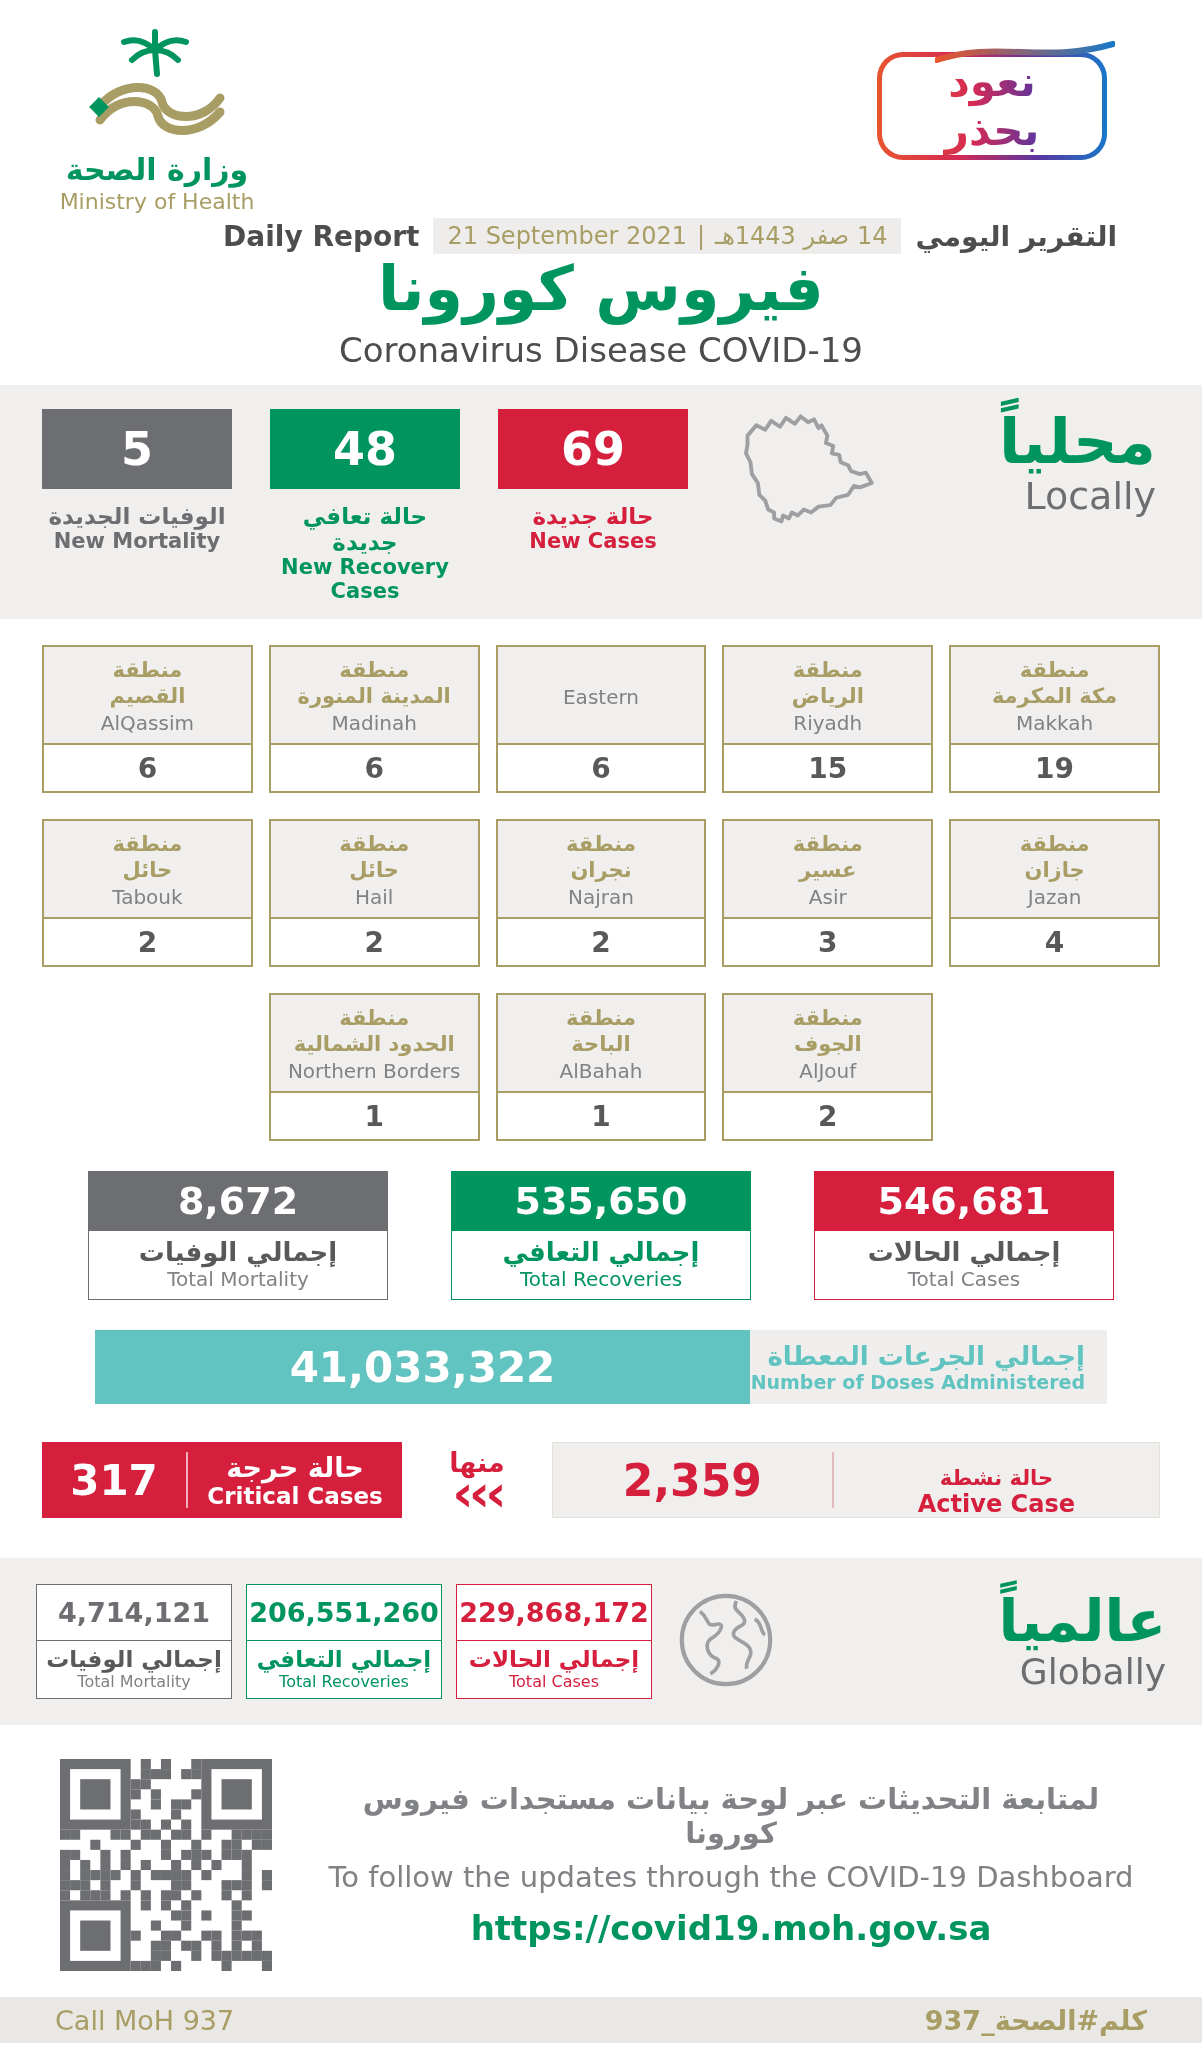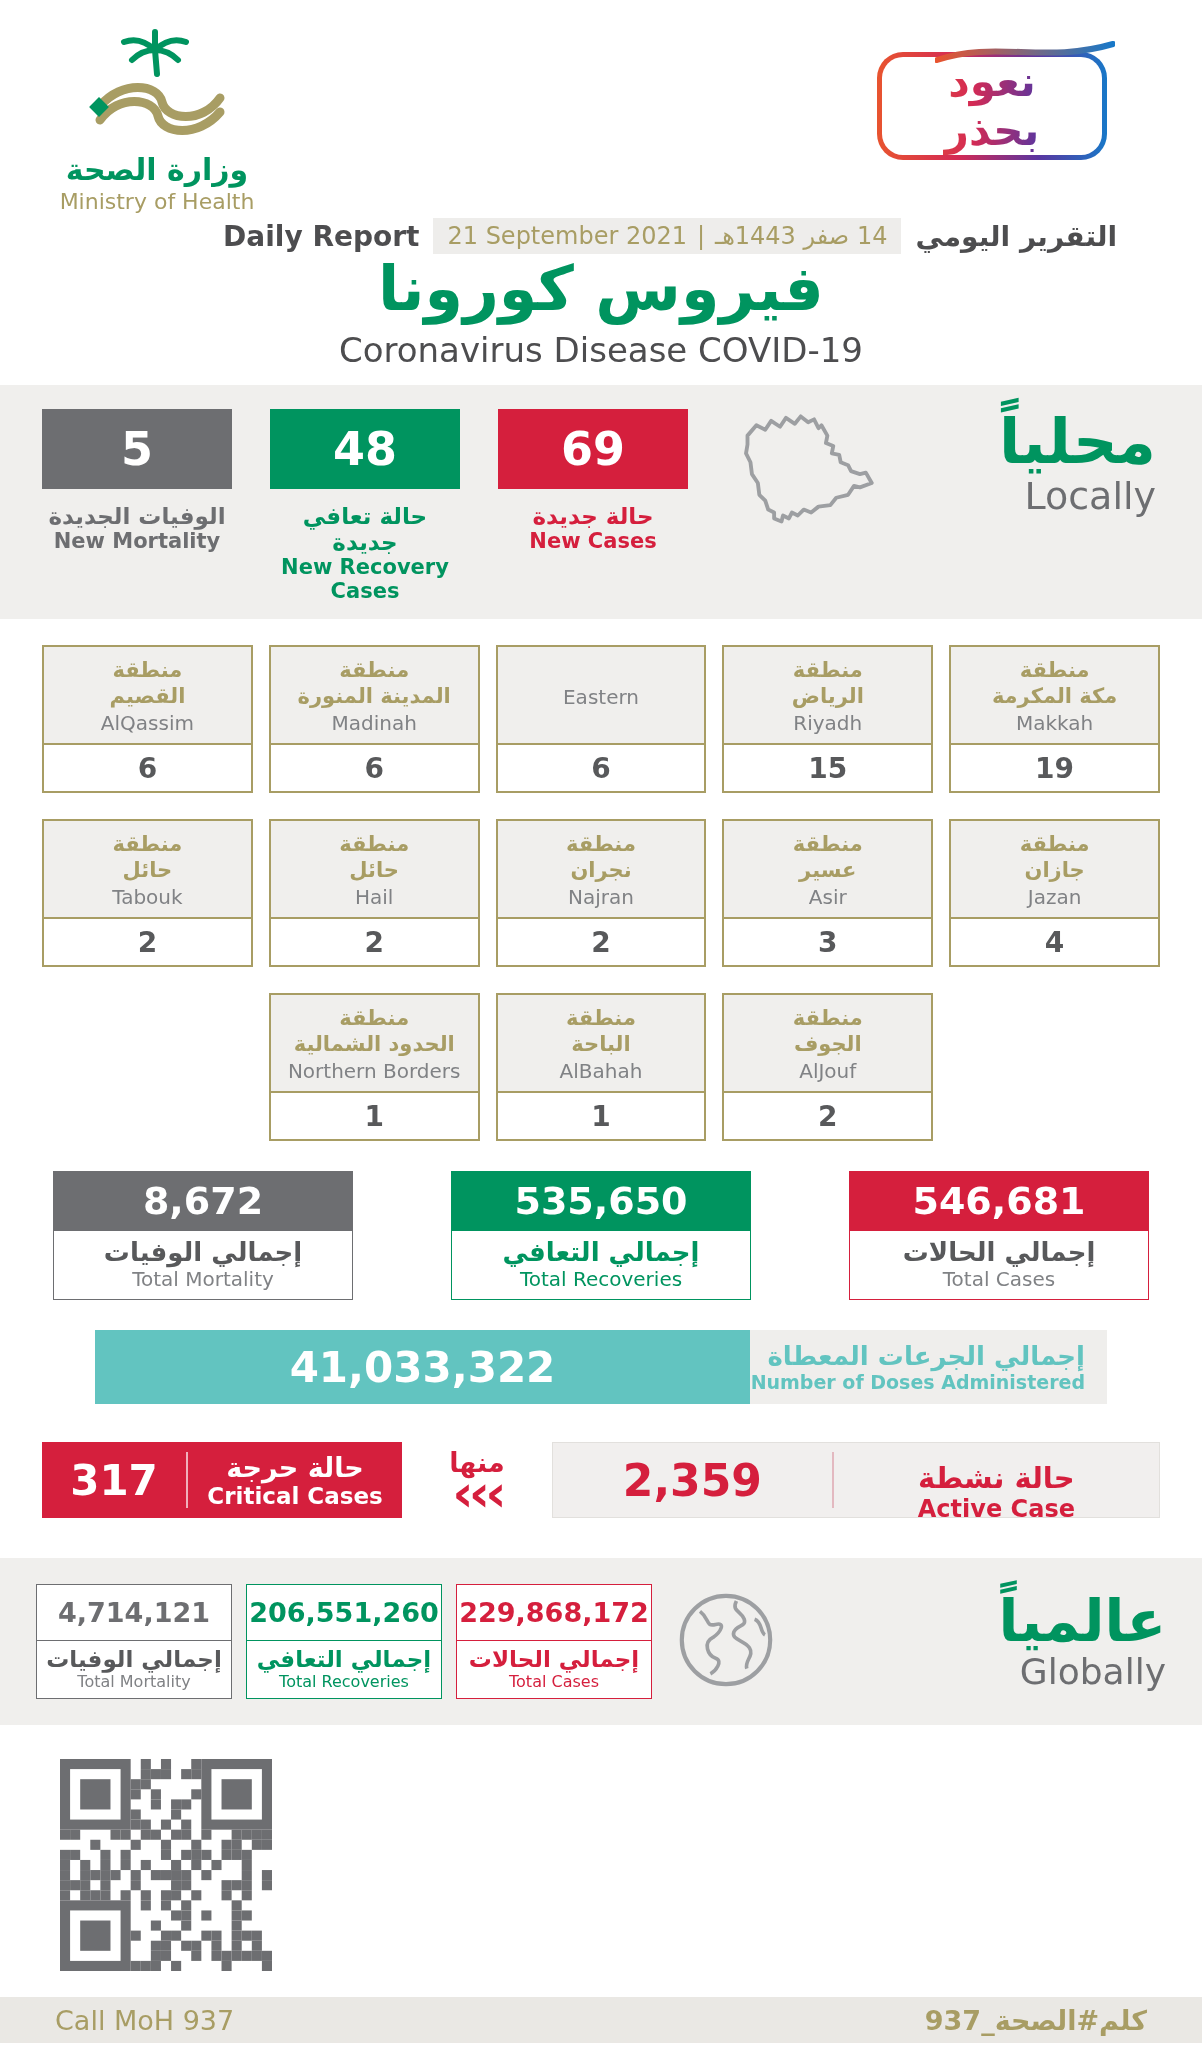--- a/index.html
+++ b/index.html
@@ -49,21 +49,21 @@
   
   .rgrid{display:grid; grid-template-columns:repeat(5,1fr); gap:16px; margin:26px 42px 0;}
   .rcard{border:2px solid var(--gold); background:#fff;}
   .rhead{background:var(--band); min-height:98px; padding:8px 4px 6px; text-align:center; border-bottom:2px solid var(--gold); display:flex; flex-direction:column; justify-content:center;}
   .r-ar{color:var(--gold); font-size:21px; font-weight:700; direction:rtl; line-height:1.25;}
   .r-en{color:#808285; font-size:20px; margin-top:2px;}
   .rval{height:46px; display:flex; align-items:center; justify-content:center; font-size:28px; font-weight:700; color:var(--dark);}
   .c2{grid-column:2;} .c3{grid-column:3;} .c4{grid-column:4;}
 
   
-  .totals{display:flex; justify-content:space-between; margin:30px 53px 0; gap:52px;}
+  .totals{display:flex; justify-content:space-between; margin:30px 88px 0; gap:52px;}
   .tbox{width:300px;}
   .tbox .tnum{height:60px; display:flex; align-items:center; justify-content:center; color:#fff; font-size:38px; font-weight:700;}
   .tbox .tlab{text-align:center; padding:6px 4px 8px; background:#fff;}
   .tlab .tar{font-size:26px; font-weight:700; direction:rtl;}
   .tlab .ten{font-size:20px; color:#808285;}
   .tbox.gray .tnum{background:var(--gray);} .tbox.gray .tlab{border:1px solid var(--gray); border-top:none;}
   .tbox.green .tnum{background:var(--green);} .tbox.green .tlab{border:1px solid var(--green); border-top:none;}
   .tbox.green .tar,.tbox.green .ten{color:var(--green);}
   .tbox.red .tnum{background:var(--red);} .tbox.red .tlab{border:1px solid var(--red); border-top:none;}
 
@@ -82,21 +82,21 @@
   .crit-lab{flex:1; text-align:center;}
   .crit-ar{font-size:27px; font-weight:700; direction:rtl;}
   .crit-en{font-size:23px; font-weight:700;}
   .ofwhich{flex:0 0 130px; text-align:center; color:var(--red);}
   .ofwhich .mn{font-size:27px; font-weight:700; direction:rtl;}
   .ofwhich .ch{font-size:52px; font-weight:700; letter-spacing:-5px; line-height:.75; margin-top:-4px;}
   .active-box{flex:1; height:76px; background:#f1efee; border:1px solid #e2e0dd; display:flex; align-items:center; color:var(--red);}
   .active-num{flex:0 0 46%; text-align:center; font-size:44px; font-weight:700;}
   .active-div{width:2px; height:56px; background:#e3b9c0;}
   .active-lab{flex:1; text-align:center;}
-  .active-ar{font-size:29px; font-weight:700; direction:rtl;margin-top:24px;}
+  .active-ar{font-size:21px; font-weight:700; direction:rtl;margin-top:24px;}
   .active-en{font-size:24px; font-weight:700;}
 
   
   .globally{background:var(--band); margin-top:40px; padding:26px 36px; display:flex; align-items:center; gap:14px;}
   .gbox{width:196px; background:#fff;}
   .gbox .gnum{height:56px; display:flex; align-items:center; justify-content:center; font-size:27px; font-weight:700;}
   .gbox .glab{text-align:center; padding:5px 2px 7px;}
   .glab .gar{font-size:23px; font-weight:700; direction:rtl;}
   .glab .gen{font-size:16px;}
   .gbox.gray{border:1.5px solid var(--gray);} .gbox.gray .gnum{color:var(--gray); border-bottom:1.5px solid var(--gray);}
@@ -541,20 +541,25 @@
         <rect x="190" y="170" width="10" height="10" fill="#6d6e71"></rect>
         <rect x="190" y="180" width="10" height="10" fill="#6d6e71"></rect>
         <rect x="190" y="190" width="10" height="10" fill="#6d6e71"></rect>
         <rect x="200" y="70" width="10" height="10" fill="#6d6e71"></rect>
         <rect x="200" y="80" width="10" height="10" fill="#6d6e71"></rect>
         <rect x="200" y="110" width="10" height="10" fill="#6d6e71"></rect>
         <rect x="200" y="120" width="10" height="10" fill="#6d6e71"></rect>
         <rect x="200" y="190" width="10" height="10" fill="#6d6e71"></rect>
         <rect x="200" y="200" width="10" height="10" fill="#6d6e71"></rect>
       </svg>
+    <div class="dash-text">
+      <div class="dash-ar">لمتابعة التحديثات عبر لوحة بيانات مستجدات فيروس كورونا</div>
+      <div class="dash-en">To follow the updates through the COVID-19 Dashboard</div>
+      <div class="dash-url">https://covid19.moh.gov.sa</div>
+    </div>
   </div>
 
   <div class="foot-bar">
     <div class="call-en">Call MoH 937</div>
     <div class="call-ar">كلم#الصحة_937</div>
   </div>
 
 </div>
 
 </body></html>

